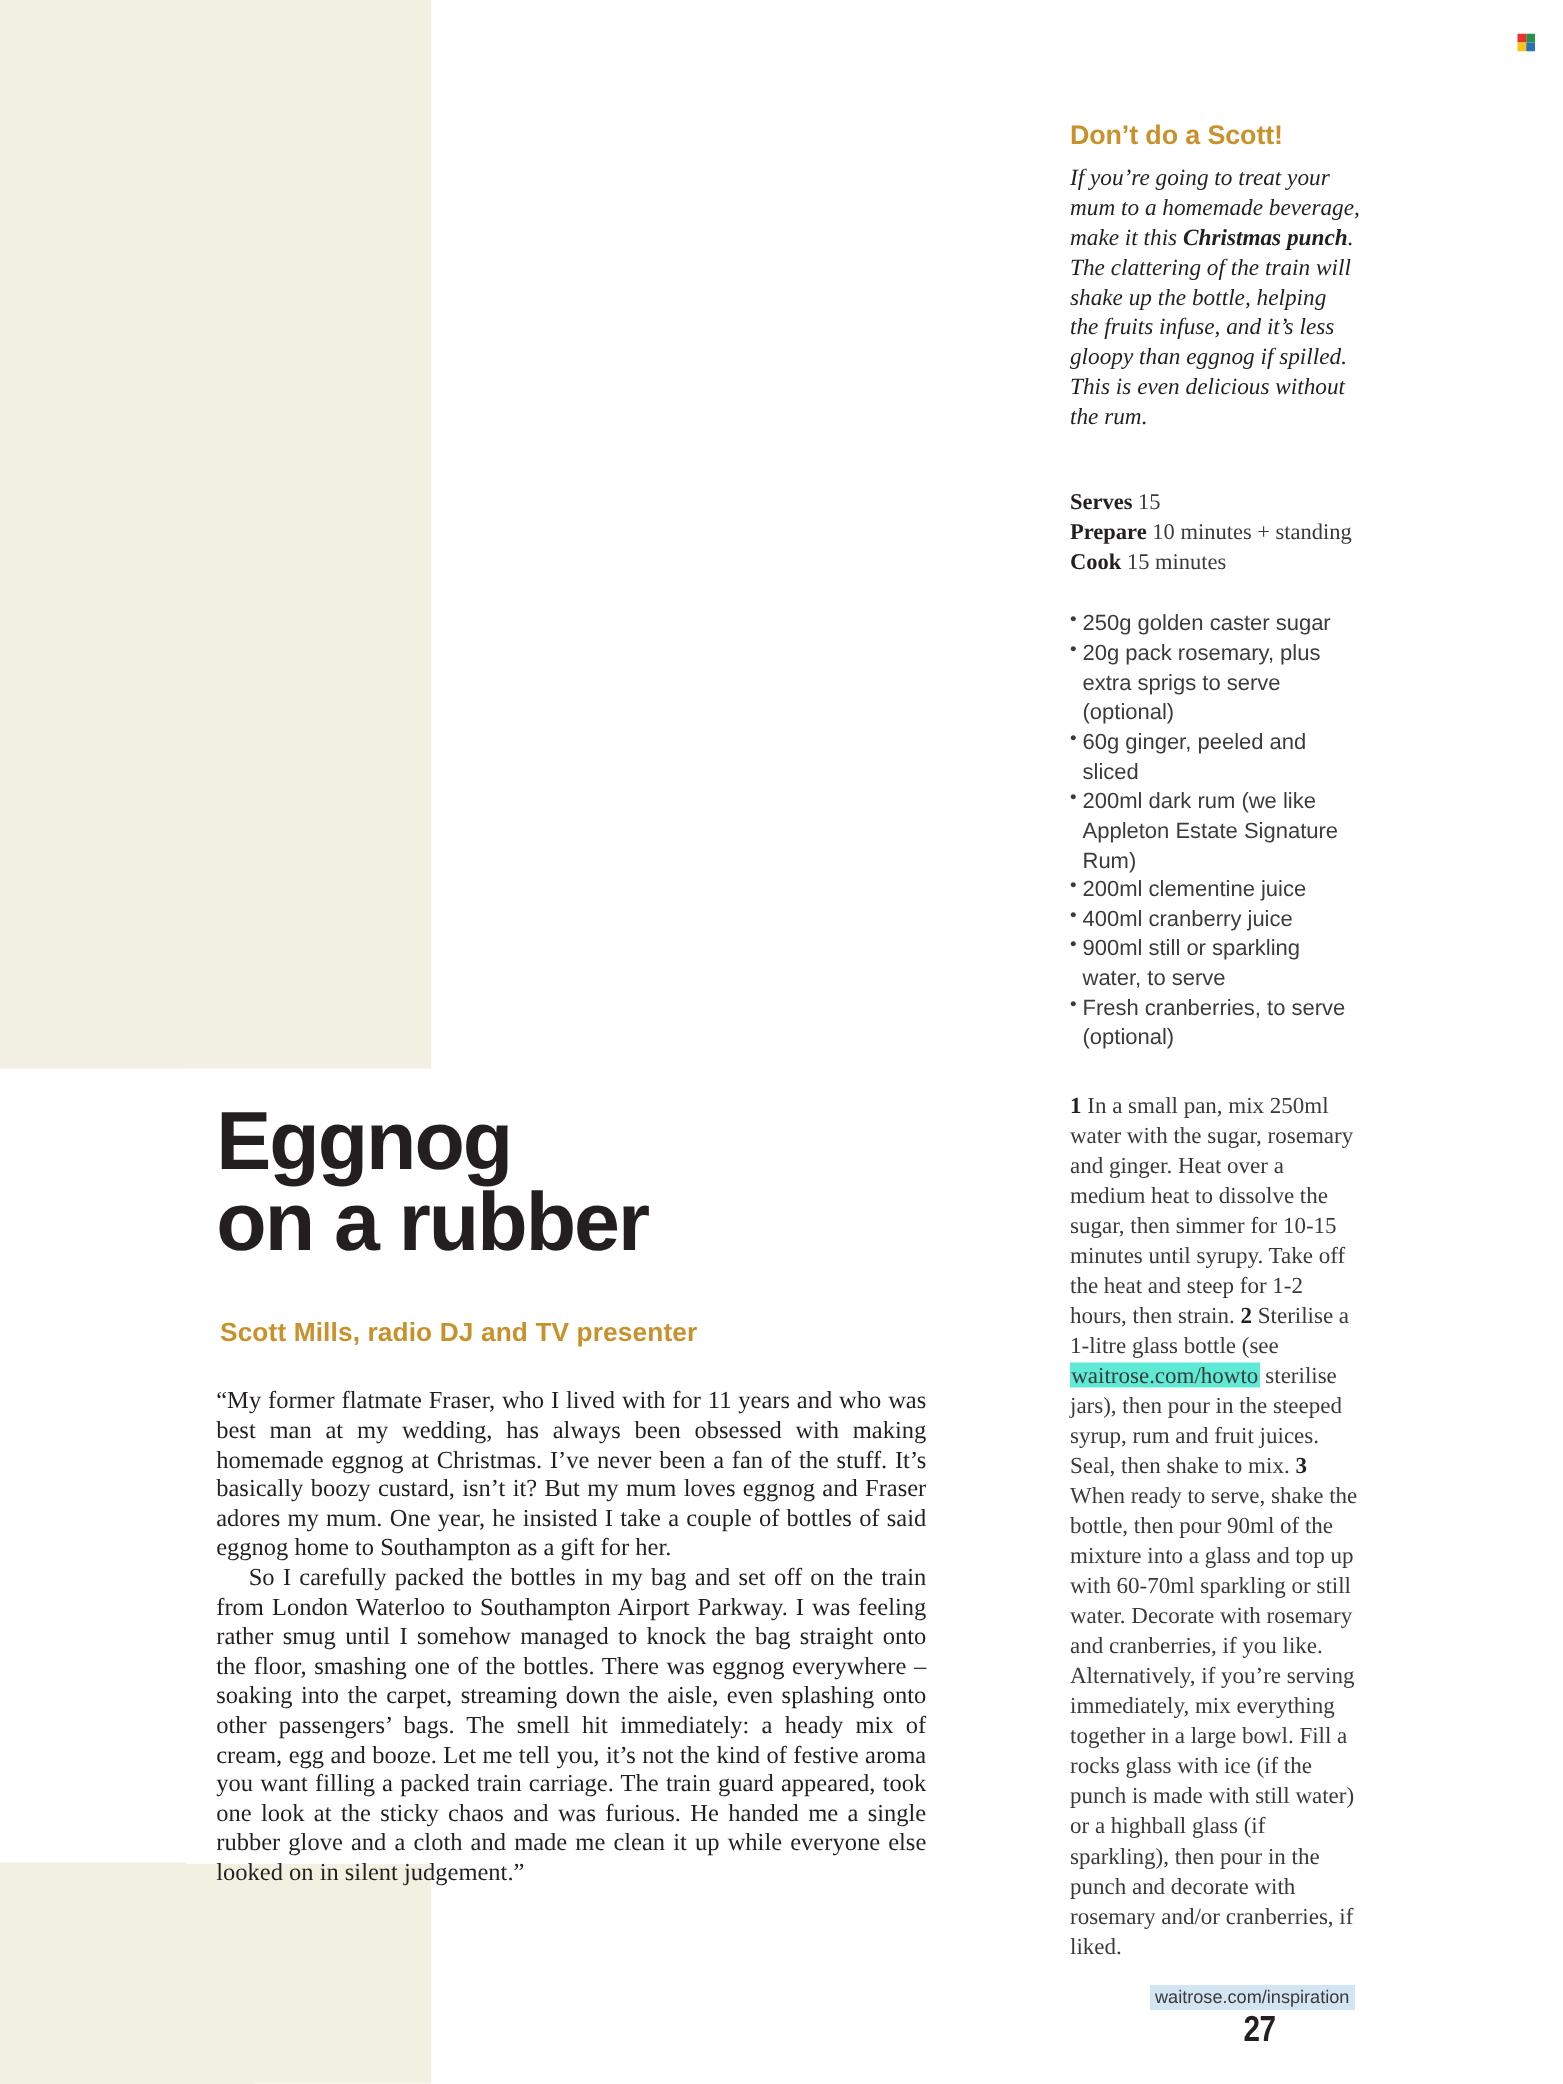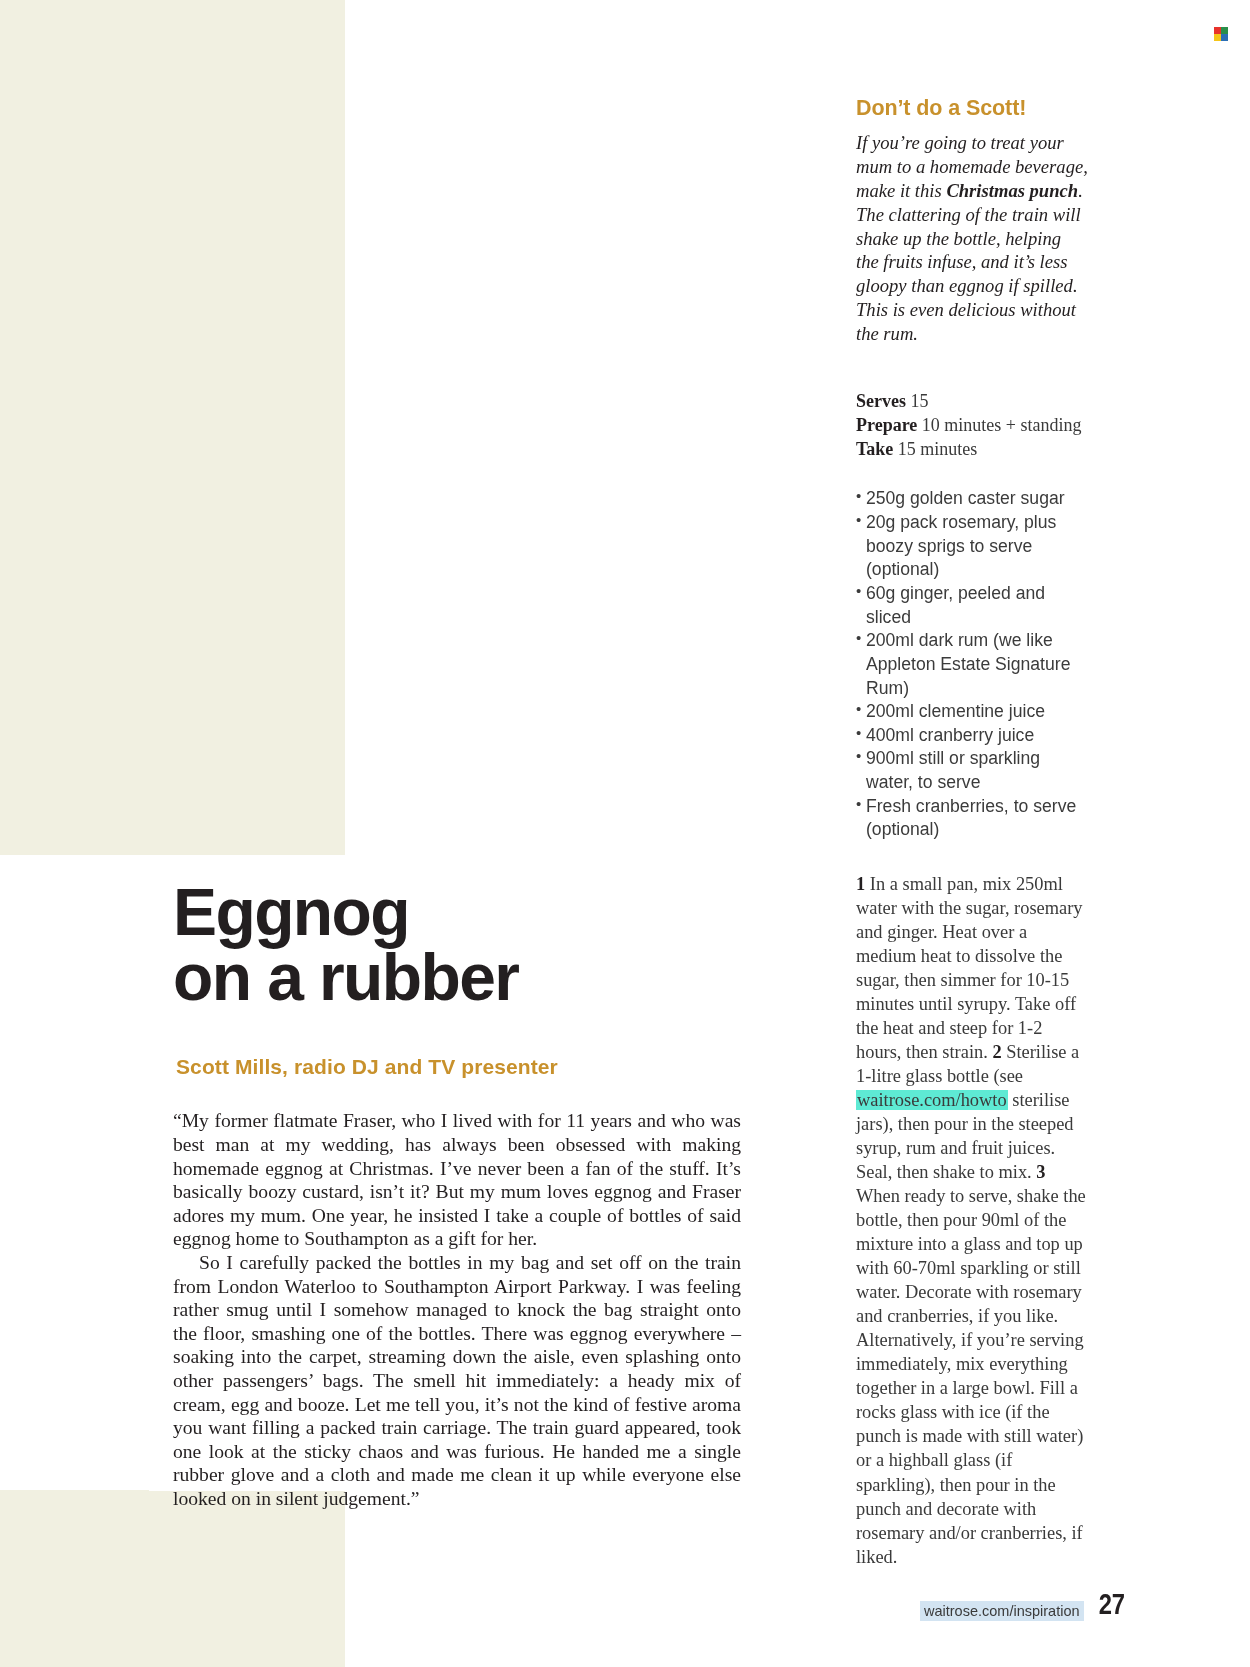--- a/index.html
+++ b/index.html
@@ -170,21 +170,22 @@
     background: #5eead4;
     padding: 0 1px;
   }
 
   
   .footer {
     position: absolute;
     left: 920px;
     top: 1588px;
     display: flex;
-    align-items: flex-end;
+    align-items: center;
+    flex-direction: column;
   }
   .footer-url {
     font-family: "Liberation Sans", sans-serif;
     font-size: 14.5px;
     color: #3a3a3a;
     background: #d3e4f2;
     padding: 2px 4px 2px 4px;
   }
   .page-no {
     font-family: "Liberation Sans", sans-serif;
@@ -224,26 +225,26 @@
 </div>
 
 <div class="right-col">
   <h2 class="recipe-title">Don’t do a Scott!</h2>
 
   <p class="recipe-intro"><span>If you’re going to treat your mum to a homemade beverage, make it this </span><b>Christmas punch</b><span>. The clattering of the train will shake up the bottle, helping the fruits infuse, and it’s less gloopy than eggnog if spilled. This is even delicious without the rum.</span></p>
 
   <div class="meta">
     <div><span class="k">Serves</span> <span>15</span></div>
     <div><span class="k">Prepare</span> <span>10 minutes + standing</span></div>
-    <div><span class="k">Take</span> <span>15 minutes</span></div>
+    <div><span class="k">Cook</span> <span>15 minutes</span></div>
   </div>
 
   <ul class="ingredients">
     <li>250g golden caster sugar</li>
-    <li>20g pack rosemary, plus boozy sprigs to serve (optional)</li>
+    <li>20g pack rosemary, plus extra sprigs to serve (optional)</li>
     <li>60g ginger, peeled and sliced</li>
     <li>200ml dark rum (we like Appleton Estate Signature Rum)</li>
     <li>200ml clementine juice</li>
     <li>400ml cranberry juice</li>
     <li>900ml still or sparkling water, to serve</li>
     <li>Fresh cranberries, to serve (optional)</li>
   </ul>
 
   <div class="method"><span class="step-no">1</span> <span>In a small pan, mix 250ml water with the sugar, rosemary and ginger. Heat over a medium heat to dissolve the sugar, then simmer for 10-15 minutes until syrupy. Take off the heat and steep for 1-2 hours, then strain.</span>
     <span class="step-no">2</span> <span>Sterilise a 1-litre glass bottle (see </span><a class="hl" href="#" style="color:#3a3a3a;text-decoration:none;">waitrose.com/howto</a><span> sterilise jars), then pour in the steeped syrup, rum and fruit juices. Seal, then shake to mix.</span>

